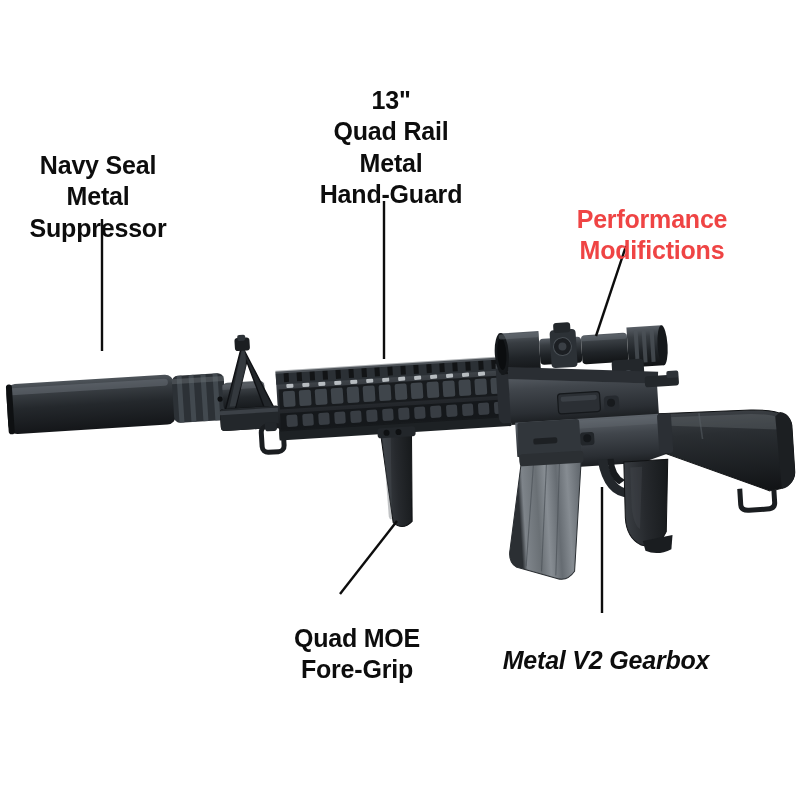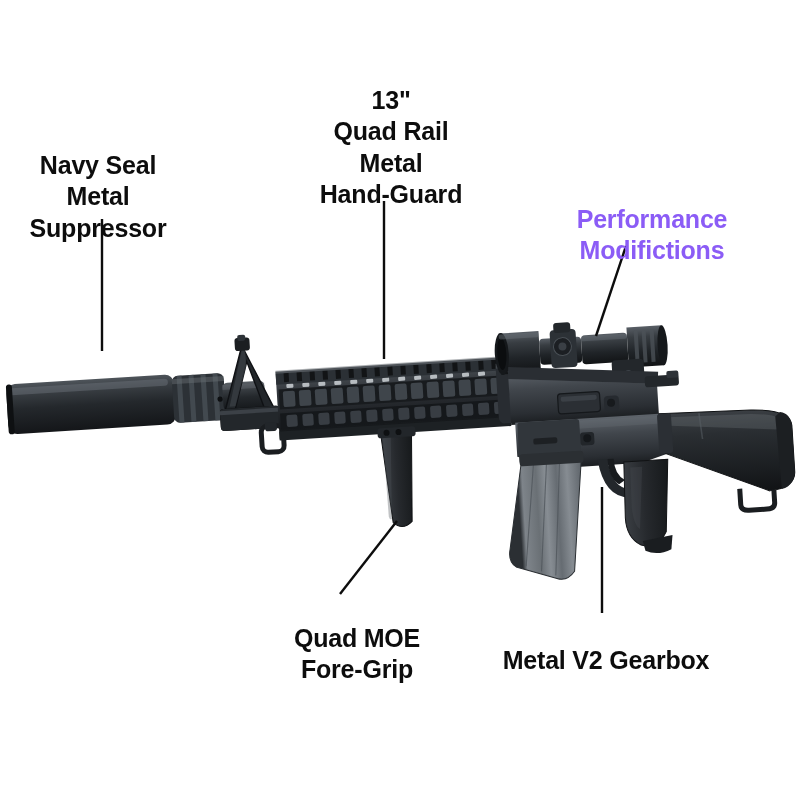--- a/index.html
+++ b/index.html
@@ -349,27 +349,27 @@
 Suppressor</span>
   </div>
 
   <div class="callout" id="label-handguard" style="color: rgb(13, 13, 13);">
     <span class="lbl-txt">13"
 Quad Rail
 Metal
 Hand-Guard</span>
   </div>
 
-  <div class="callout" id="label-scope" style="color: #8b5cf6; text-align: center;">
+  <div class="callout" id="label-scope" style="color: #ef4444; text-align: center;">
     <span class="lbl-txt">Performance
 Modifictions</span>
   </div>
 
   <div class="callout" id="label-foregrip" style="color: rgb(13, 13, 13);">
     <span class="lbl-txt">Quad MOE
 Fore-Grip</span>
   </div>
 
-  <div class="callout" id="label-gearbox" style="color: rgb(13, 13, 13);">
+  <div class="callout" id="label-gearbox" style="color: rgb(13, 13, 13); font-style: italic;">
     <span class="lbl-txt">Metal V2 Gearbox</span>
   </div>
 
 </div>
 
 </body></html>

